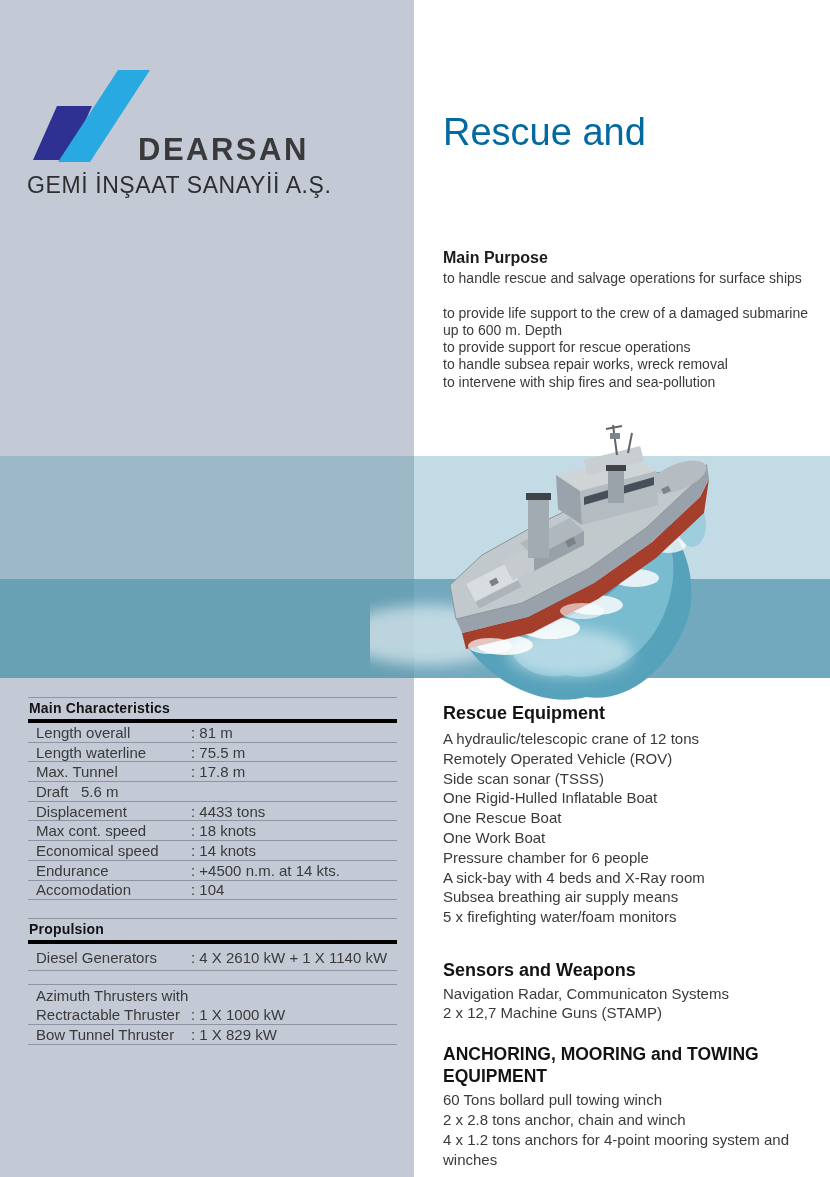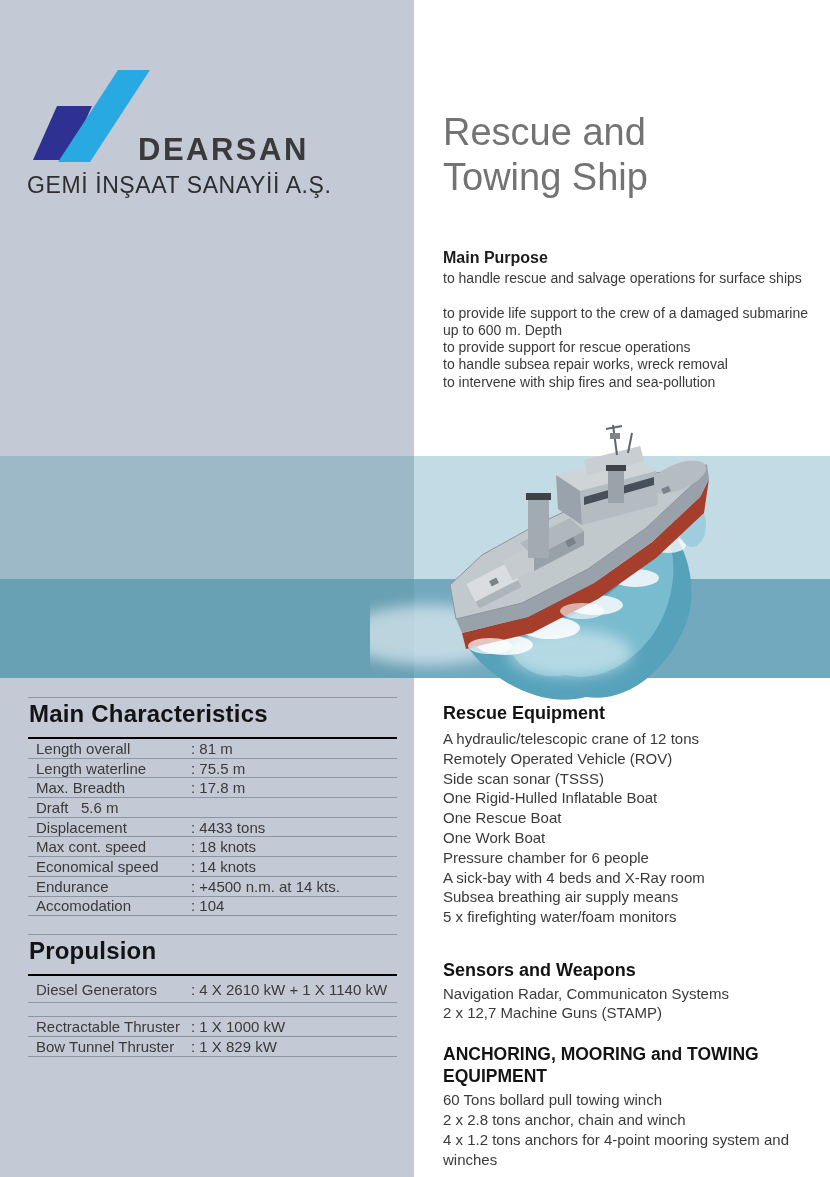--- a/index.html
+++ b/index.html
@@ -17,33 +17,33 @@
   
   .logo{position:absolute;left:27px;top:68px;width:340px;height:140px;}
   .logo-mark{position:absolute;left:6px;top:0;}
   .logo-name{position:absolute;left:111px;top:64px;font-size:31px;font-weight:bold;
              color:#3a3a3c;letter-spacing:2.5px;white-space:nowrap;}
   .logo-sub{position:absolute;left:0;top:104px;font-size:23px;color:#2e2e30;
             letter-spacing:0.6px;white-space:nowrap;}
 
   
   .title{position:absolute;left:443px;top:110px;font-size:38px;line-height:45px;
-         font-weight:300;color:#737373;}
+         font-weight:300;color:#0369a1;}
   .purpose{position:absolute;left:443px;top:249px;width:384px;}
   .purpose-heading{font-size:16px;font-weight:bold;color:#1b1b1b;margin-bottom:3px;}
   .purpose-line{font-size:14px;line-height:17.3px;min-height:17.3px;color:#3a3a3a;white-space:nowrap;}
 
   
   .ship-wrap{position:absolute;left:370px;top:413px;width:370px;height:372px;}
 
   
   .specs{position:absolute;left:28px;top:697px;width:369px;color:#3a3a3a;}
-  .spec-heading{font-size:24px;font-weight:bold;color:#131313;letter-spacing:0.2px;
-                border-top:1px solid #8d95a2;border-bottom:2px solid #000000;
-                padding:2px 0 9px 1px;}
+  .spec-heading{font-size:14px;font-weight:bold;color:#131313;letter-spacing:0.2px;
+                border-top:1px solid #8d95a2;border-bottom:4px solid #000000;
+                padding:2px 0 3px 1px;}
   .t-row{display:flex;align-items:center;height:18.7px;border-bottom:1px solid #8d95a2;
          font-size:15px;}
   .t-row.h26{height:26px;align-items:center;}
   .t-row.no-b{border-bottom:none;height:20px;}
   .t-label{width:155px;white-space:pre;margin-left:8px;}
   .t-value{flex:1;white-space:nowrap;}
   .prop-table{margin-top:18px;}
   .prop-gap{height:13px;}
   .prop-block2{border-top:1px solid #8d95a2;}
 
@@ -80,21 +80,20 @@
     <svg class="logo-mark" width="135" height="100" viewBox="0 0 135 100">
       <polygon points="0,92 24,38 59,38 35,92" fill="#2e3192"></polygon>
       <polygon points="25,94 85,2 117,2 57,94" fill="#29a9e1"></polygon>
     </svg>
     <div class="logo-name">DEARSAN</div>
     <div class="logo-sub">GEMİ İNŞAAT SANAYİİ A.Ş.</div>
   </div>
 
   <div class="title">
     <div>Rescue and</div>
-    <div>Towing Ship</div>
   </div>
 
   <div class="purpose">
     <div class="purpose-heading">Main Purpose</div>
     <div>
 
         <div class="purpose-line">to handle rescue and salvage operations for surface ships</div>
 
         <div class="purpose-line"></div>
 
@@ -192,21 +191,21 @@
             <span class="t-label">Length overall</span>
             <span class="t-value">: 81 m</span>
           </div>
 
           <div class="t-row">
             <span class="t-label">Length waterline</span>
             <span class="t-value">: 75.5 m</span>
           </div>
 
           <div class="t-row">
-            <span class="t-label">Max. Breadth</span>
+            <span class="t-label">Max. Tunnel</span>
             <span class="t-value">: 17.8 m</span>
           </div>
 
           <div class="t-row">
             <span class="t-label">Draft   5.6 m</span>
             <span class="t-value"></span>
           </div>
 
           <div class="t-row">
             <span class="t-label">Displacement</span>
@@ -236,20 +235,23 @@
     </div>
 
     <div class="prop-table">
       <div class="spec-heading">Propulsion</div>
       <div class="t-row h26">
         <span class="t-label">Diesel Generators</span>
         <span class="t-value">: 4 X 2610 kW + 1 X 1140 kW</span>
       </div>
       <div class="prop-gap"></div>
       <div class="prop-block2">
+        <div class="t-row no-b">
+          <span class="t-label">Azimuth Thrusters with</span>
+        </div>
         <div class="t-row">
           <span class="t-label">Rectractable Thruster</span>
           <span class="t-value">: 1 X 1000 kW</span>
         </div>
         <div class="t-row">
           <span class="t-label">Bow Tunnel Thruster</span>
           <span class="t-value">: 1 X 829 kW</span>
         </div>
       </div>
     </div>

